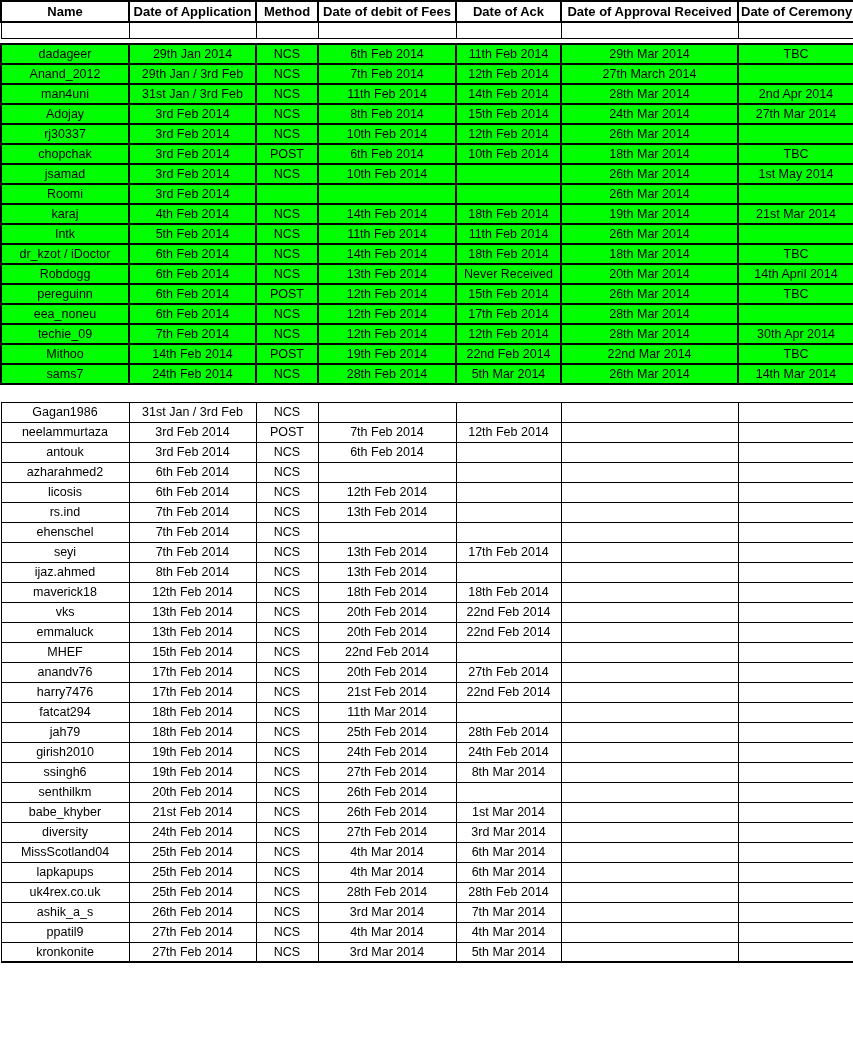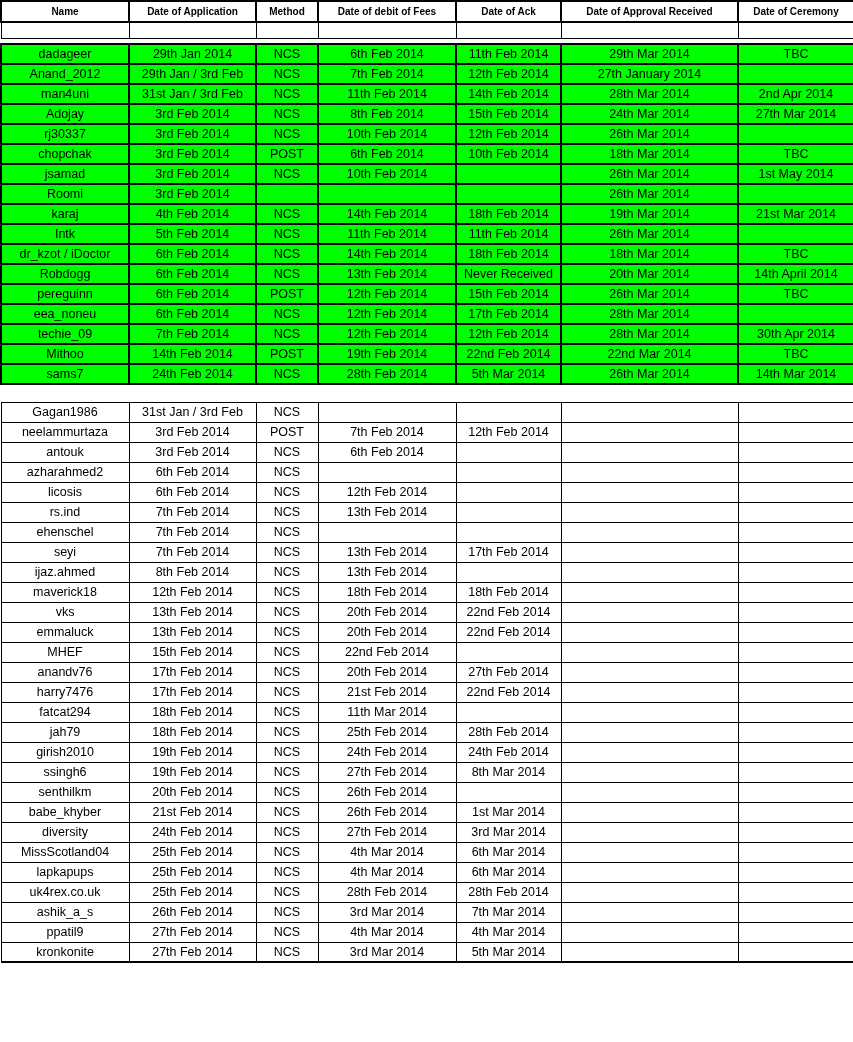--- a/index.html
+++ b/index.html
@@ -16,21 +16,21 @@
     font-size: 12.5px;
     line-height: 1;
     white-space: nowrap;
     overflow: hidden;
     padding: 0 2px;
   }
   thead tr { height: 21px; }
   thead th {
     border: 2px solid #000;
     font-weight: 700;
-    font-size: 10px;
+    font-size: 13px;
     background: #ffffff;
   }
   tr.empty-row { height: 16px; }
   tr.empty-row td { background: #ffffff; }
   tr.minigap { height: 6px; }
   tr.minigap td, tr.section-gap td { border: none; background: #ffffff; }
   tr.section-gap { height: 18px; }
   tr.data { height: 20px; padding-left: 9px; }
   tr.data.hl td {
     background: var(--hl, #00ff00);
@@ -84,21 +84,21 @@
         <td>11th Feb 2014</td>
         <td>29th Mar 2014</td>
         <td>TBC</td>
       </tr>
       <tr class="data hl">
         <td>Anand_2012</td>
         <td>29th Jan / 3rd Feb</td>
         <td>NCS</td>
         <td>7th Feb 2014</td>
         <td>12th Feb 2014</td>
-        <td>27th January 2014</td>
+        <td>27th March 2014</td>
         <td></td>
       </tr>
       <tr class="data hl">
         <td>man4uni</td>
         <td>31st Jan / 3rd Feb</td>
         <td>NCS</td>
         <td>11th Feb 2014</td>
         <td>14th Feb 2014</td>
         <td>28th Mar 2014</td>
         <td>2nd Apr 2014</td>

